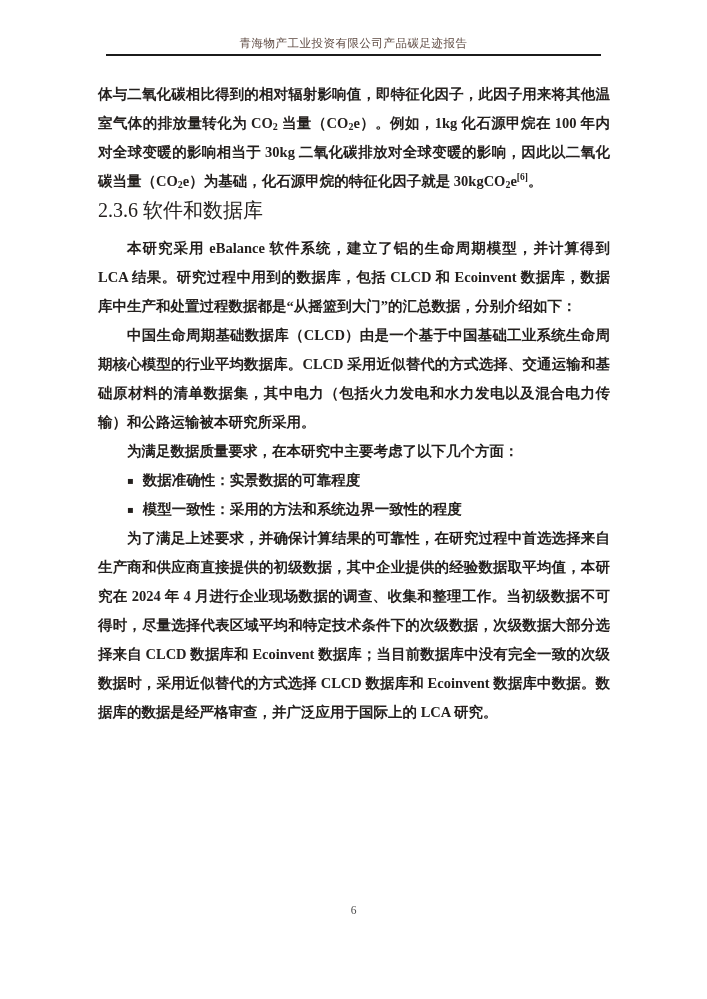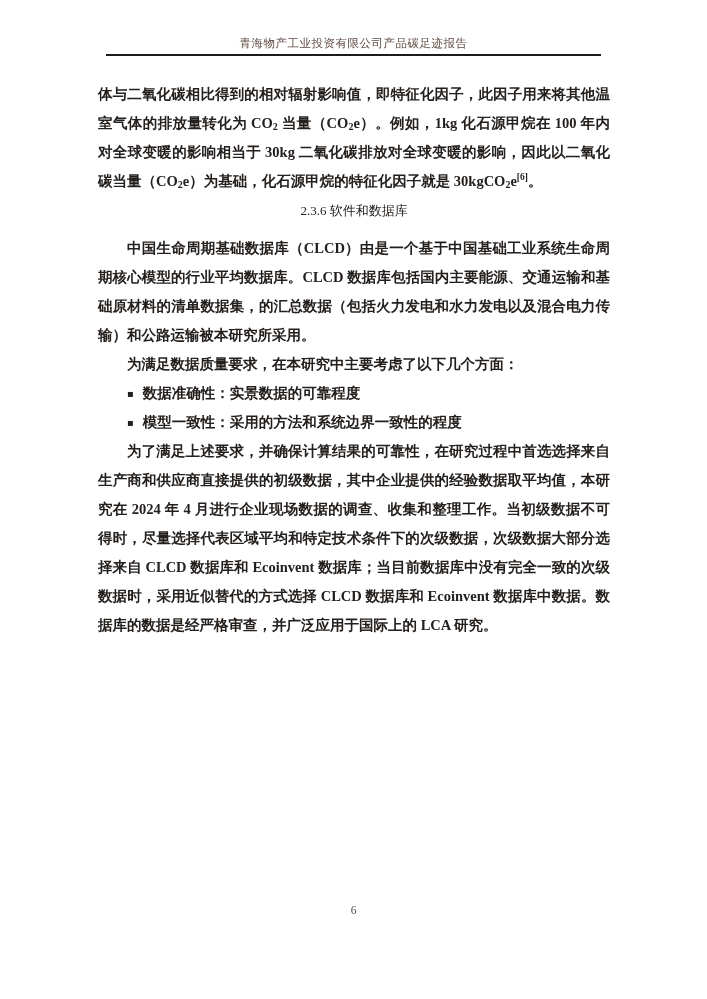--- a/index.html
+++ b/index.html
@@ -38,23 +38,23 @@
     width: 512px;
     font-size: 14.5px;
     line-height: 29px;
     color: var(--body-color, #24201e);
     text-align: justify;
   }
   .doc-body p { margin: 0; font-weight: bold; }
   .doc-body p.indent { text-indent: 2em; }
   .doc-body h3.heading {
     margin: 0 0 9px 0;
-    font-size: 13px;
+    font-size: 20px;
     font-weight: normal;
-    text-align: center;
+    text-align: left;
   }
   .doc-body p.bullet { text-indent: 2em; }
   .bullet-glyph {
     font-size: 10px;
     margin-right: 9px;
     vertical-align: 1px;
     font-family: "DejaVu Sans", sans-serif;
   }
   sub {
     font-size: 10px;
@@ -80,21 +80,22 @@
 </head>
 <body>
 
 <header class="page-header">
   <span class="header-title">青海物产工业投资有限公司产品碳足迹报告</span>
 </header>
 
 <main class="doc-body">
     <p class=""><span>体与二氧化碳相比得到的相对辐射影响值，即特征化因子，此因子用来将其他温室气体的排放量转化为 CO</span><sub>2</sub><span> 当量（CO</span><sub>2</sub><span>e）。例如，1kg 化石源甲烷在 100 年内对全球变暖的影响相当于 30kg 二氧化碳排放对全球变暖的影响，因此以二氧化碳当量（CO</span><sub>2</sub><span>e）为基础，化石源甲烷的特征化因子就是 30kgCO</span><sub>2</sub><span>e</span><sup>[6]</sup><span>。</span></p>
     <h3 class="heading"><span>2.3.6 软件和数据库</span></h3>
-    <p class="indent"><span>中国生命周期基础数据库（CLCD）由是一个基于中国基础工业系统生命周期核心模型的行业平均数据库。CLCD 数据库包括国内主要能源、交通运输和基础原材料的清单数据集，的汇总数据（包括火力发电和水力发电以及混合电力传输）和公路运输被本研究所采用。</span></p>
+    <p class="indent"><span>本研究采用 eBalance 软件系统，建立了铝的生命周期模型，并计算得到 LCA 结果。研究过程中用到的数据库，包括 CLCD 和 Ecoinvent 数据库，数据库中生产和处置过程数据都是“从摇篮到大门”的汇总数据，分别介绍如下：</span></p>
+    <p class="indent"><span>中国生命周期基础数据库（CLCD）由是一个基于中国基础工业系统生命周期核心模型的行业平均数据库。CLCD 采用近似替代的方式选择、交通运输和基础原材料的清单数据集，其中电力（包括火力发电和水力发电以及混合电力传输）和公路运输被本研究所采用。</span></p>
     <p class="indent"><span>为满足数据质量要求，在本研究中主要考虑了以下几个方面：</span></p>
     <p class="bullet"><span class="bullet-glyph">▪</span><span>数据准确性：实景数据的可靠程度</span></p>
     <p class="bullet"><span class="bullet-glyph">▪</span><span>模型一致性：采用的方法和系统边界一致性的程度</span></p>
     <p class="indent"><span>为了满足上述要求，并确保计算结果的可靠性，在研究过程中首选选择来自生产商和供应商直接提供的初级数据，其中企业提供的经验数据取平均值，本研究在 2024 年 4 月进行企业现场数据的调查、收集和整理工作。当初级数据不可得时，尽量选择代表区域平均和特定技术条件下的次级数据，次级数据大部分选择来自 CLCD 数据库和 Ecoinvent 数据库；当目前数据库中没有完全一致的次级数据时，采用近似替代的方式选择 CLCD 数据库和 Ecoinvent 数据库中数据。数据库的数据是经严格审查，并广泛应用于国际上的 LCA 研究。</span></p>
   </main>
 
 <footer class="page-footer">
   <span>6</span>
 </footer>
 

